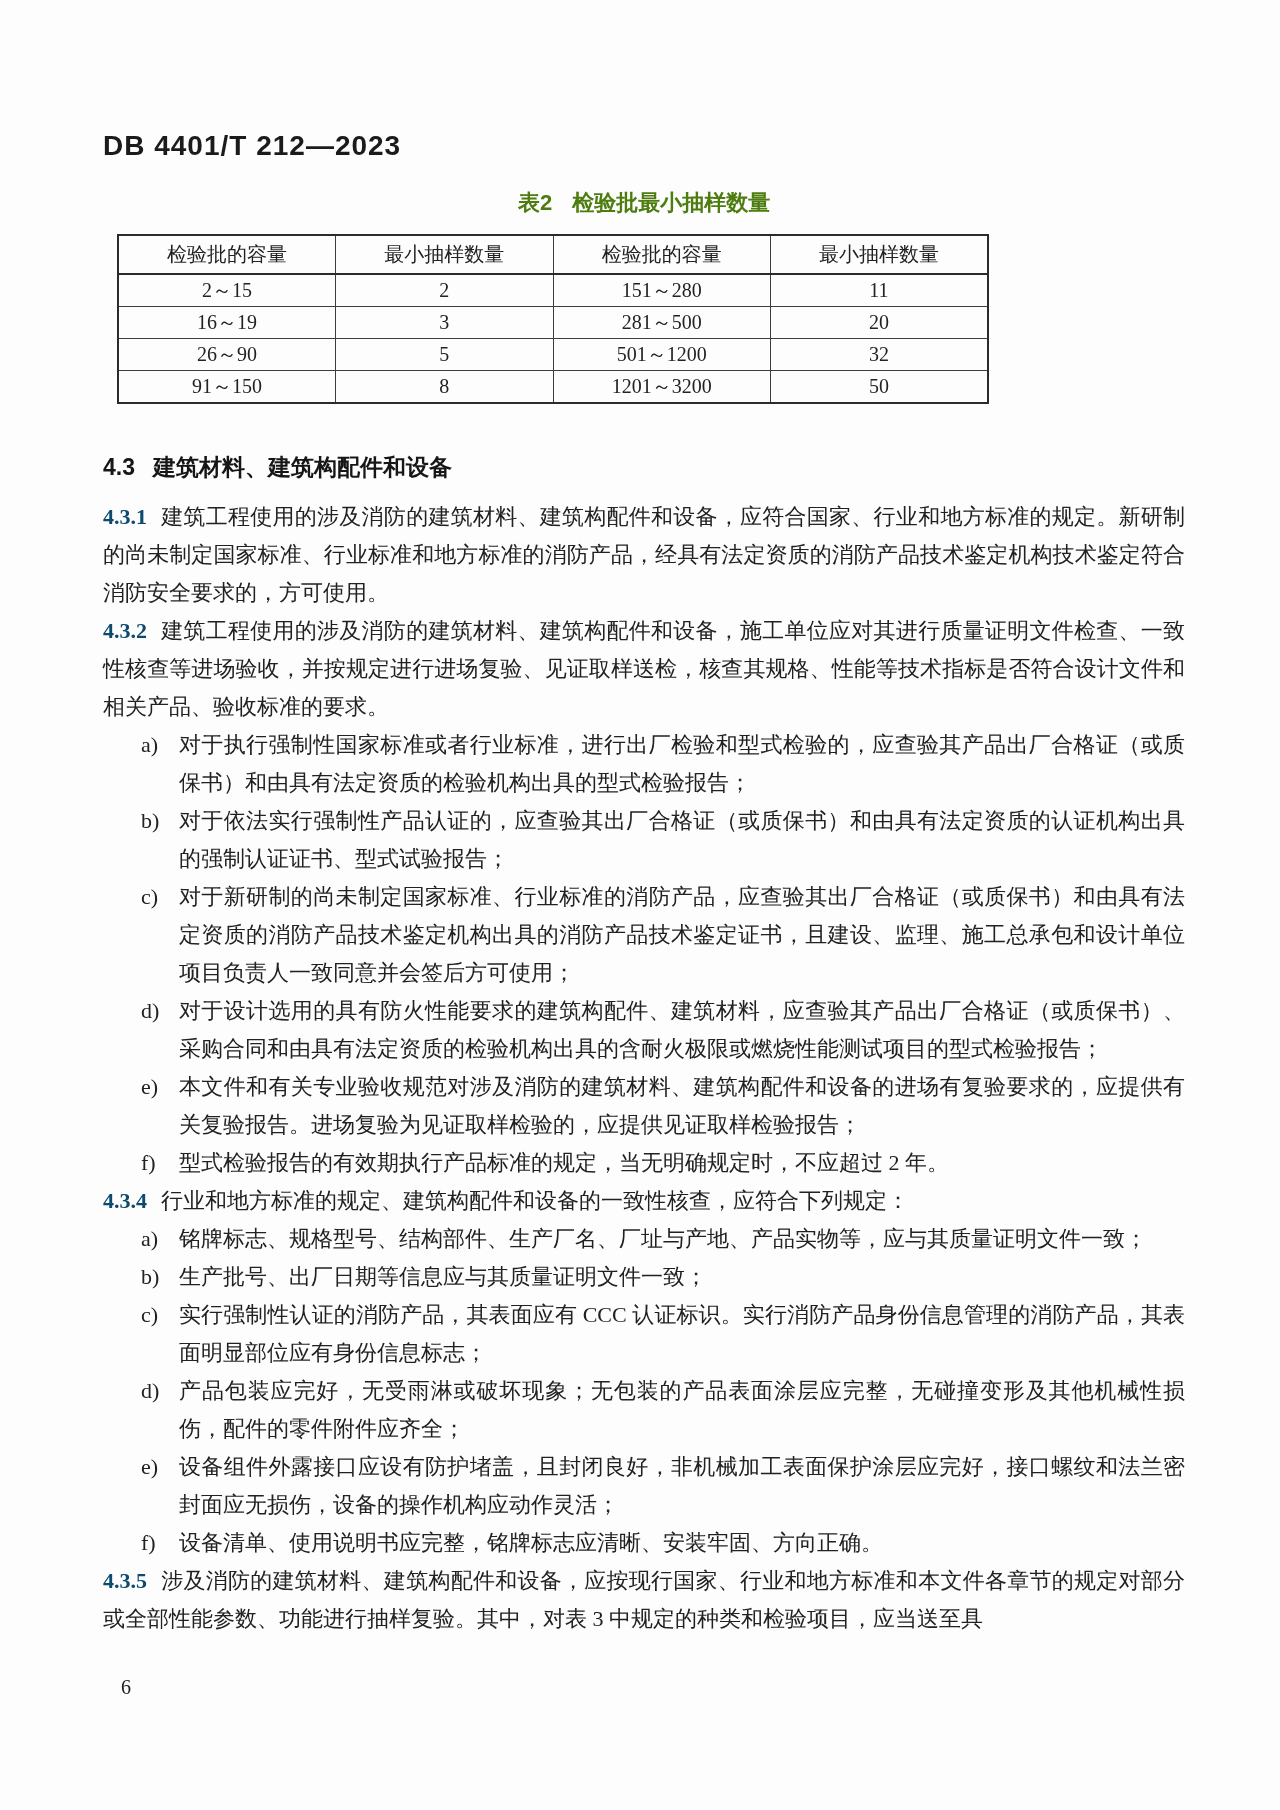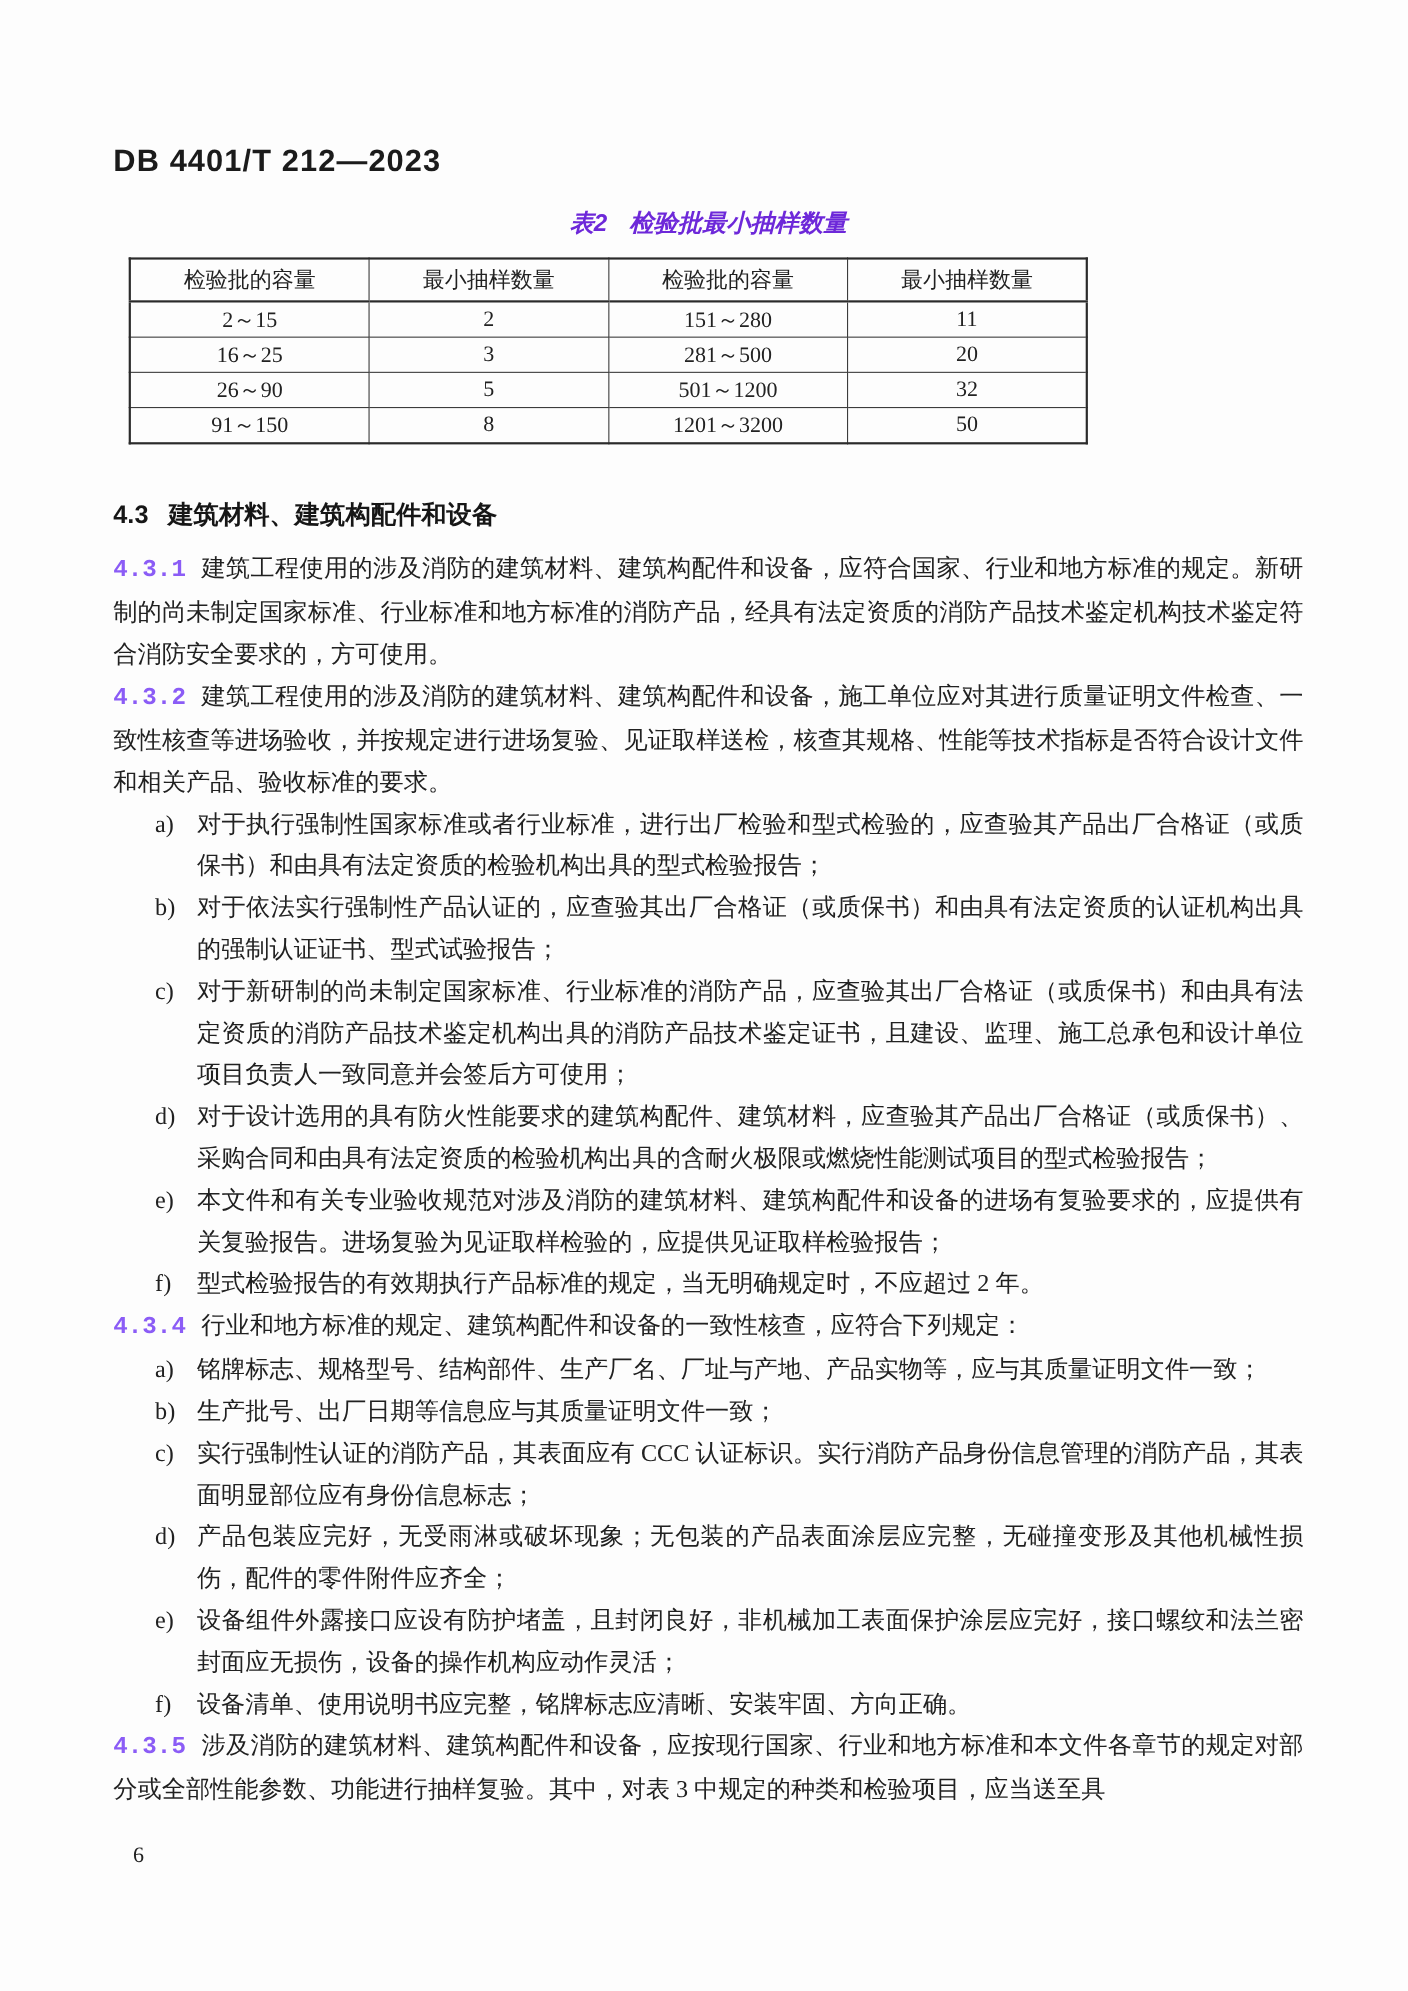--- a/index.html
+++ b/index.html
@@ -21,22 +21,21 @@
     font-size: 28px;
     letter-spacing: 1px;
     color: #1b1b1b;
   }
   .table-caption {
     margin-top: 26px;
     text-align: center;
     font-family: "Liberation Sans", "DejaVu Sans", sans-serif;
     font-weight: 700;
     font-size: 22px;
-    color: #6d28d9;
-    font-style: italic;
+    color: #4d7c0f;
   }
   .table-caption .cap-label { margin-right: 20px; }
   table.sampling-table {
     width: 872px;
     margin: 16px auto 0 14px;
     border-collapse: collapse;
     font-size: 20px;
     color: #222;
   }
   table.sampling-table th,
@@ -60,24 +59,24 @@
     margin: 48px 0 16px 0;
     font-family: "Liberation Sans", "DejaVu Sans", sans-serif;
     font-weight: 700;
     font-size: 23px;
     line-height: 30px;
     color: #161616;
   }
   .section-heading .sec-num { margin-right: 18px; }
   .clause { margin: 0; }
   .clause-num {
-    font-family: Liberation Mono, monospace;
+    font-family: Liberation Serif, serif;
     font-weight: 600;
     margin-right: 14px;
-    color: #8b5cf6;
+    color: #0c4a6e;
   }
   .item { display: flex; padding-left: 38px; }
   .item-label { flex: none; width: 28px; margin-right: 10px; }
   .item-text { flex: 1; text-align: justify; }
   .page-number {
     position: absolute;
     left: 121px;
     top: 1676px;
     font-size: 20px;
     color: #222;
@@ -104,21 +103,21 @@
       </tr>
     </thead>
     <tbody>
       <tr>
         <td>2～15</td>
         <td>2</td>
         <td>151～280</td>
         <td>11</td>
       </tr>
       <tr>
-        <td>16～25</td>
+        <td>16～19</td>
         <td>3</td>
         <td>281～500</td>
         <td>20</td>
       </tr>
       <tr>
         <td>26～90</td>
         <td>5</td>
         <td>501～1200</td>
         <td>32</td>
       </tr>

